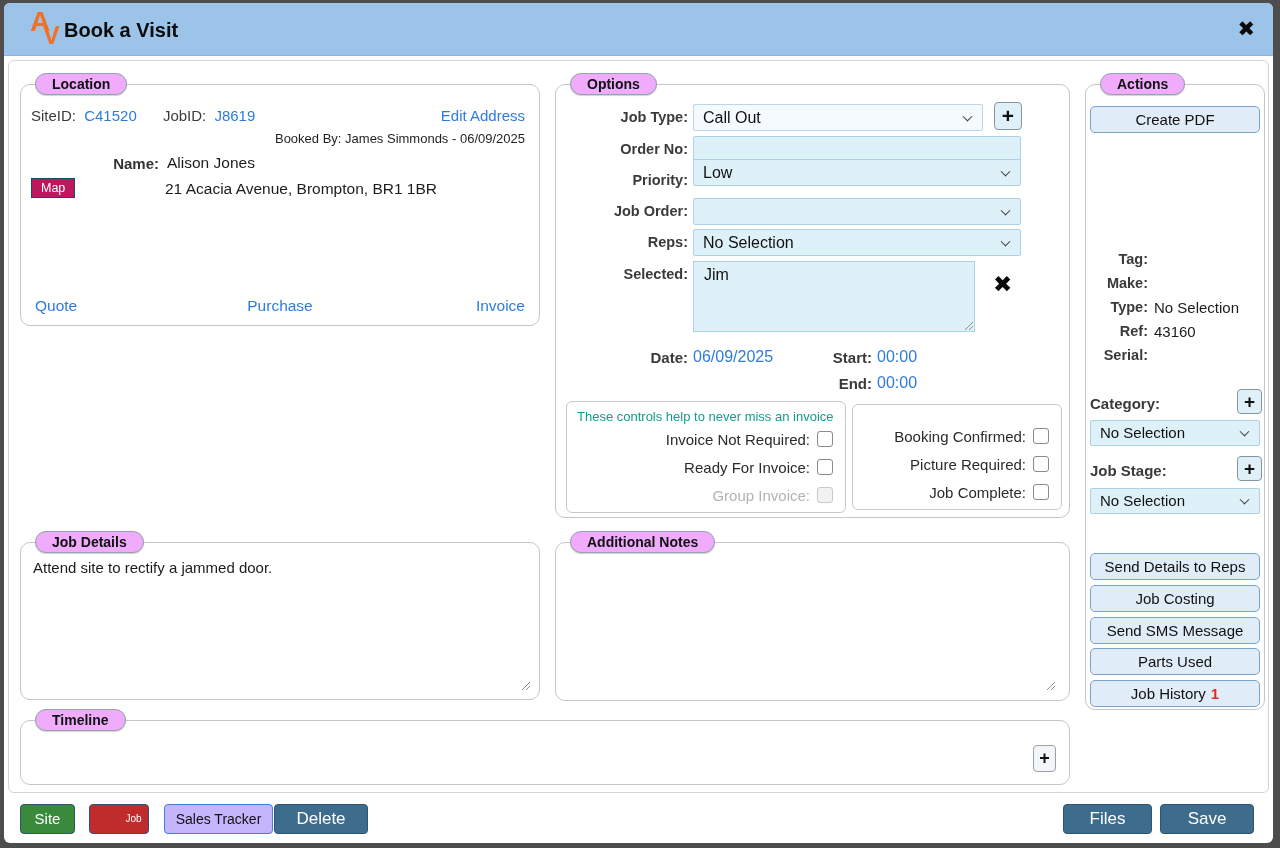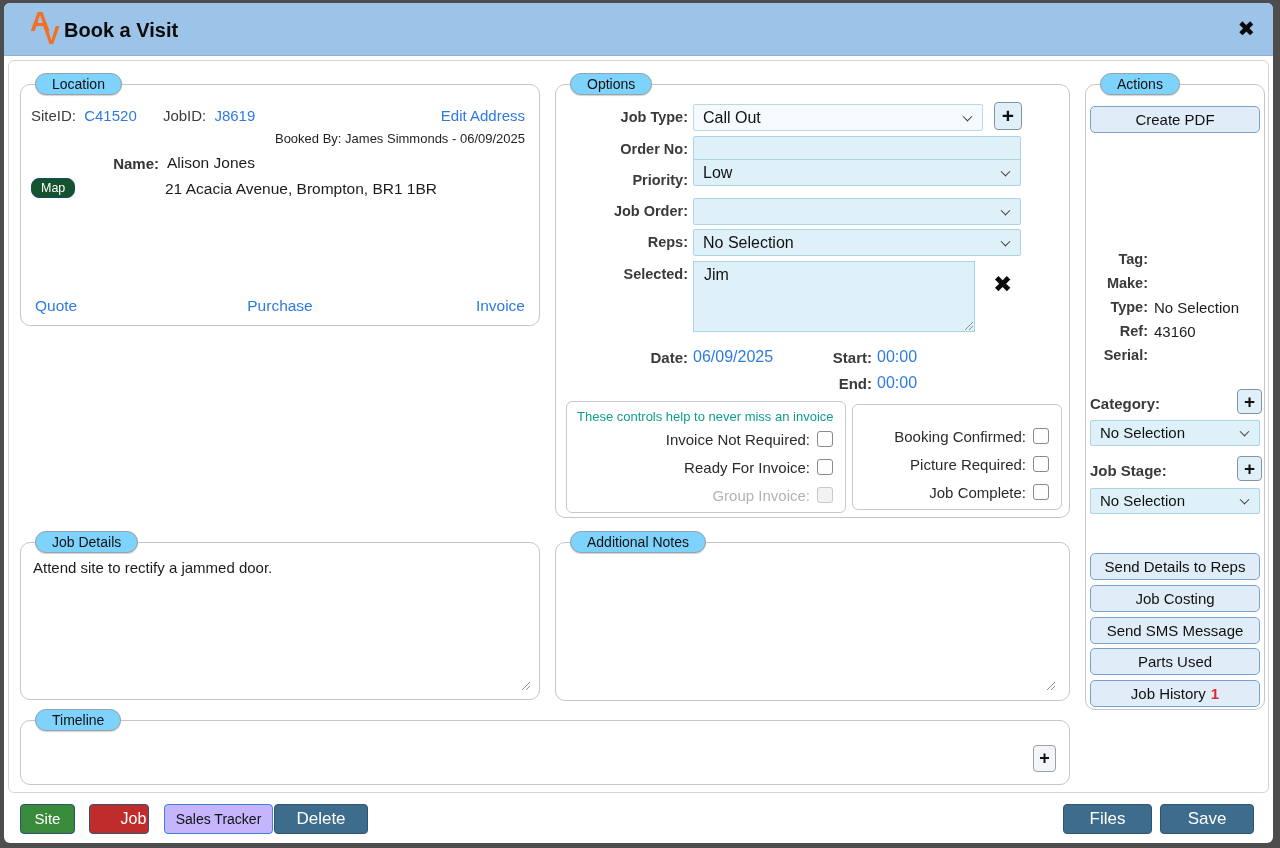--- a/index.html
+++ b/index.html
@@ -11,32 +11,32 @@
   .logo { position:absolute; left:26px; top:5px; width:40px; height:44px; color:#F36F21; }
   .logo-a { position:absolute; left:0; top:-2px; font-size:28px; font-weight:bold; }
   .logo-v { position:absolute; left:13px; top:13px; font-size:25px; font-weight:bold; }
   .title { position:absolute; left:60px; top:16px; font-size:20px; font-weight:bold; color:#0B0B0B; }
   .close-x { position:absolute; right:18px; top:14px; font-size:21px; font-weight:bold; color:#0A0A0A; cursor:pointer; }
 
   .content-panel { position:absolute; left:4px; top:57px; right:4px; bottom:50px; border:1px solid #D4D4D4; border-radius:6px; }
 
   
   .fs { position:absolute; border:1px solid #C6C6C6; border-radius:10px; background:#fff; }
-  .legend { position:absolute; top:-12px; left:14px; padding:2px 16px; background:#7dd3fc; border:1px solid #96A2AC; border-radius:13px; font-size:14px; font-weight:normal; color:#111; box-shadow:0 1px 1px rgba(0,0,0,.18); white-space:nowrap; }
+  .legend { position:absolute; top:-12px; left:14px; padding:2px 16px; background:#f0abfc; border:1px solid #96A2AC; border-radius:13px; font-size:14px; font-weight:bold; color:#111; box-shadow:0 1px 1px rgba(0,0,0,.18); white-space:nowrap; }
 
   a.lnk, .lnk { color:#2D7BE0; text-decoration:none; cursor:pointer; }
 
   
   .loc-row1 { position:absolute; left:10px; top:22px; font-size:15px; color:#3C3C3C; }
   .loc-row1 .lnk { font-size:15px; }
   .edit-address { position:absolute; right:14px; top:22px; font-size:15px; }
   .booked-by { position:absolute; right:14px; top:46px; font-size:13px; color:#1F1F1F; }
   .name-label { position:absolute; left:0; top:70px; width:138px; text-align:right; font-weight:bold; font-size:15px; color:#333; }
   .name-value { position:absolute; left:146px; top:69px; font-size:15.5px; color:#1C1C1C; }
-  .map-btn { position:absolute; left:10px; top:93px; background:#14532d; border:1px solid #14486E; color:#fff; font-size:12.5px; padding:2px 9px; border-radius:8px; cursor:pointer; }
+  .map-btn { position:absolute; left:10px; top:93px; background:#be185d; border:1px solid #14486E; color:#fff; font-size:12.5px; padding:2px 9px; border-radius:0; cursor:pointer; }
   .addr { position:absolute; left:144px; top:95px; font-size:15.5px; color:#1C1C1C; }
   .loc-links { position:absolute; left:14px; right:14px; bottom:10px; height:18px; font-size:15.5px; }
   .loc-links .q { position:absolute; left:0; }
   .loc-links .p { position:absolute; left:50%; transform:translateX(-50%); }
   .loc-links .i { position:absolute; right:0; }
 
   
   .status-label { position:absolute; left:0; top:26px; width:132px; text-align:right; font-weight:bold; font-size:16px; color:#333; }
   .status-box { position:absolute; left:140px; top:19px; width:328px; height:30px; background:#D9D9D9; border:2px solid #757575; border-radius:2px; text-align:center; line-height:26px; font-size:17px; color:#222; }
   .start-note { position:absolute; left:140px; top:58px; width:328px; text-align:right; font-size:15px; color:#9C9C9C; }
@@ -243,21 +243,21 @@
     <div class="act-btn" style="top:563px;">Parts Used</div>
     <div class="act-btn" style="top:595px;">
       <span>Job History</span><span class="hist-count">1</span>
     </div>
   </div>
 
   <div class="foot-btn" style="left:16px; width:55px; background:#3A8A3C;">
       <span style="font-size:15px;">Site</span>
     </div>
   <div class="foot-btn" style="left:85px; width:60px; background:#C02B2B;">
-      <span style="font-size:16px;margin-left:29px;">Job</span>
+      <span style="font-size:10px;margin-left:29px;">Job</span>
     </div>
   <div class="foot-btn" style="left:160px; width:109px; background:#c4b5fd; border-color:#3F80D8; color:#111;">
       <span style="font-size:14px;">Sales Tracker</span>
     </div>
   <div class="foot-btn" style="left:270px; width:94px; background:#3E6C8D;">
       <span style="font-size:17px;">Delete</span>
     </div>
   <div class="foot-btn" style="left:1059px; width:89px; background:#3E6C8D;">
       <span style="font-size:17px;">Files</span>
     </div>

